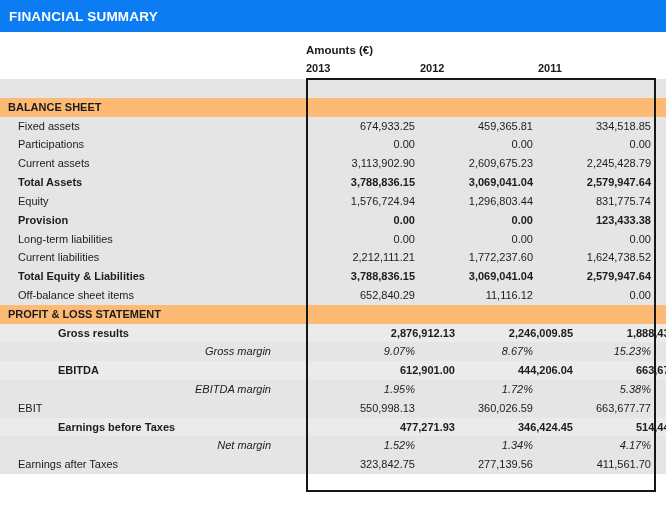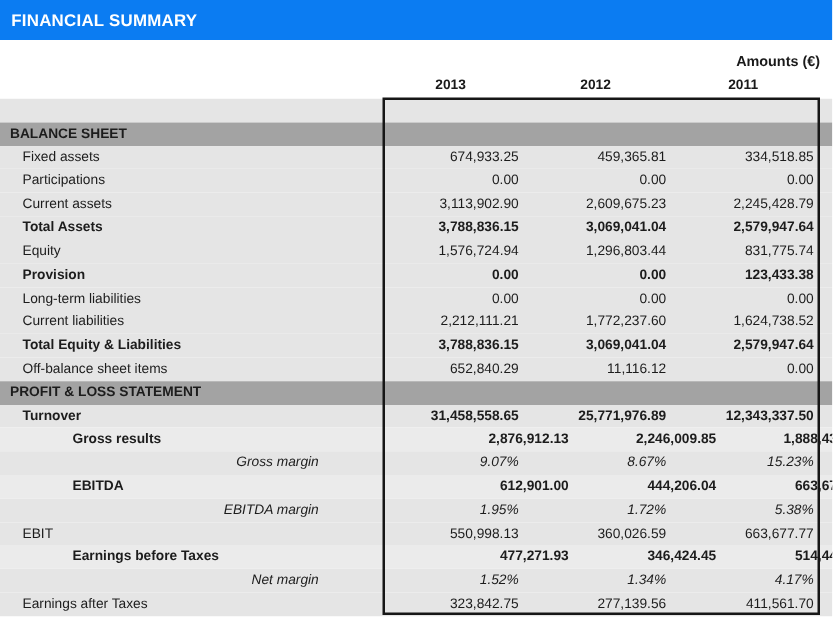--- a/index.html
+++ b/index.html
@@ -24,35 +24,35 @@
     display: flex;
     align-items: center;
     padding-left: 9px;
   }
   .amounts-header {
     margin-left: 306px;
     width: 350px;
     margin-top: 11px;
     height: 15px;
     line-height: 15px;
-    text-align: right;
+    text-align: left;
     font-weight: bold;
     font-size: 11.5px;
     color: #1a1a1a;
   }
   .years-row {
     display: flex;
     margin-top: 2px;
     height: 16px;
     line-height: 16px;
     font-weight: bold;
     color: #1a1a1a;
   }
   .years-row .spacer { flex: 0 0 306px; }
-  .years-row .year { text-align: center; padding-right: 5px; }
+  .years-row .year { text-align: left; padding-right: 5px; }
   .y1 { flex: 0 0 114px; }
   .y2 { flex: 0 0 118px; }
   .y3 { flex: 0 0 118px; }
   .table { margin-top: 3px; }
   .row {
     display: flex;
     height: 18.82px;
     line-height: 18.82px;
     background: #e5e5e5;
   }
@@ -63,26 +63,26 @@
     overflow: hidden;
   }
   .row .val {
     text-align: right;
     padding-right: 5px;
     white-space: nowrap;
   }
   .row .v1 { flex: 0 0 114px; }
   .row .v2 { flex: 0 0 118px; }
   .row .v3 { flex: 0 0 118px; }
-  .row.section { background: #a3a3a3; font-weight: bold; }
+  .row.section { background: #fdba74; font-weight: bold; }
   .row.section .label { padding-left: 8px; }
   .row.bold { font-weight: bold; }
   .row.stripe { background: #ebebeb; padding-left: 40px; }
   .row.margin { font-style: italic; }
-  .row.margin .label { text-align: right; padding-left: 0; padding-right: 51px; }
+  .row.margin .label { text-align: right; padding-left: 0; padding-right: 35px; }
   .data-box {
     position: absolute;
     left: 306px;
     top: 78px;
     width: 350px;
     height: 414px;
     border: 2px solid #161616;
     pointer-events: none;
   }
 </style>
@@ -190,26 +190,20 @@
       <span class="val v3">0.00</span>
     </div>
 
     <div class="row section">
       <span class="label">PROFIT &amp; LOSS STATEMENT</span>
       <span class="val v1"></span>
       <span class="val v2"></span>
       <span class="val v3"></span>
     </div>
 
-    <div class="row bold">
-      <span class="label">Turnover</span>
-      <span class="val v1">31,458,558.65</span>
-      <span class="val v2">25,771,976.89</span>
-      <span class="val v3">12,343,337.50</span>
-    </div>
 
     <div class="row bold stripe">
       <span class="label">Gross results</span>
       <span class="val v1">2,876,912.13</span>
       <span class="val v2">2,246,009.85</span>
       <span class="val v3">1,888,437.31</span>
     </div>
 
     <div class="row margin">
       <span class="label">Gross margin</span>

